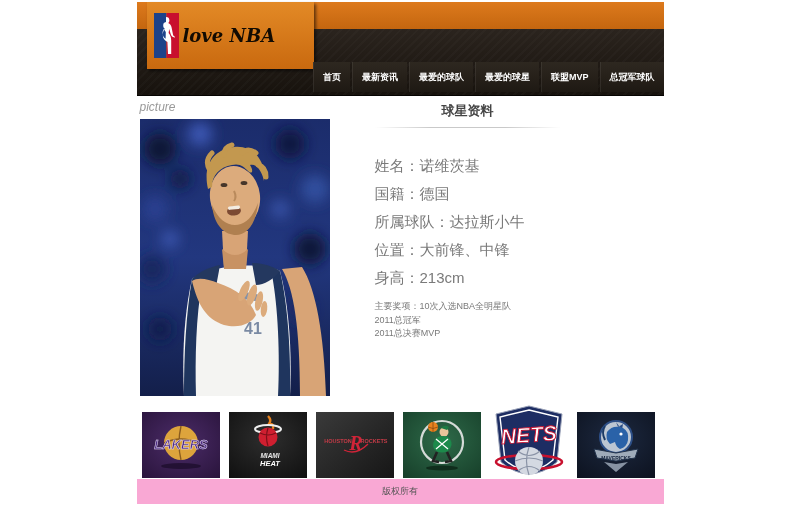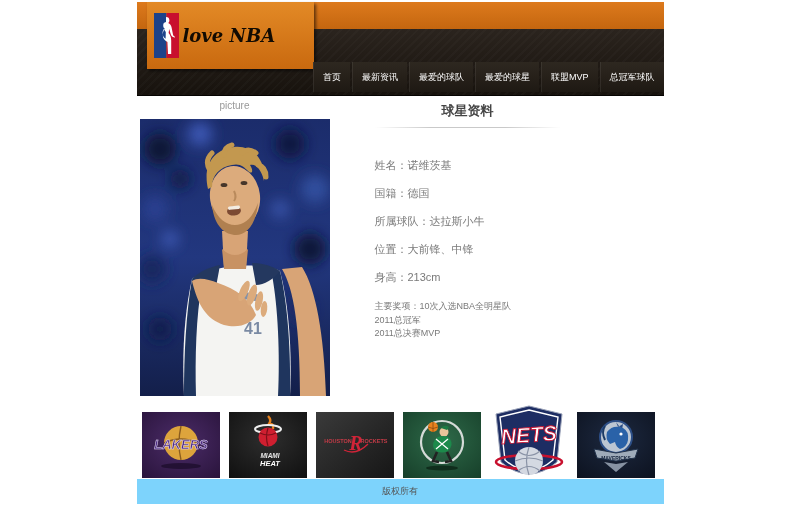--- a/index.html
+++ b/index.html
@@ -26,47 +26,47 @@
   .nba-mark { width:25px; height:45px; display:block; }
   .logo-text {
     font-family:"DejaVu Serif",serif; font-style:italic; font-weight:bold;
     font-size:18px; color:#120b02; margin-left:4px; letter-spacing:0px; white-space:nowrap;
   }
   .main-nav { position:absolute; right:0; bottom:4px; display:flex; }
   .nav-item {
     height:30px; line-height:30px; padding:0 9px; margin-left:2px;
     background:linear-gradient(#2e2820,#1e1913);
     border-left:1px solid rgba(255,255,255,0.07);
-    color:#ffffff; font-size:9px; font-weight:normal; cursor:pointer; white-space:nowrap;
+    color:#ffffff; font-size:9px; font-weight:bold; cursor:pointer; white-space:nowrap;
   }
 
   
   .main-area { position:relative; height:316px; }
-  .pic-caption { position:absolute; left:3px; top:4px; width:190px; text-align:center;
-    font-size:10px; color:#999; }
+  .pic-caption { position:absolute; left:3px; top:4px; width:190px; text-align:left;
+    font-size:12px; color:#999;font-style:italic; }
   .player-photo { position:absolute; left:3px; top:23px; width:190px; height:277px; display:block; }
 
   .profile { position:absolute; left:238px; top:6px; width:200px; }
   .profile-title { width:186px; text-align:center; font-size:13px; font-weight:bold; color:#444; }
   .profile-divider { width:186px; height:1px; margin-top:7px;
     background:linear-gradient(to right, rgba(204,204,204,0), #c9c9c9 30%, #c9c9c9 70%, rgba(204,204,204,0)); }
-  .field { font-size:11px; color:#7a7a7a; line-height:13px; margin-bottom:15px; white-space:nowrap; }
+  .field { font-size:15px; color:#7a7a7a; line-height:13px; margin-bottom:15px; white-space:nowrap; }
   .field:first-of-type { margin-top:31px; }
   .awards { margin-top:16px; }
   .award-line { font-size:9px; color:#7a7a7a; line-height:13.5px; white-space:nowrap; }
 
   
   .team-strip { display:flex; height:66px; padding-left:3px;justify-content:flex-end; }
   .thumb { width:78px; height:66px; margin-right:9px; position:relative; cursor:pointer; }
   .thumb svg { display:block; }
   .thumb-nets { background:#ffffff; }
   .nets-svg { position:absolute; left:2px; top:-8px; }
 
   
-  .site-footer { height:25px; margin-top:1px; background:#7dd3fc;
+  .site-footer { height:25px; margin-top:1px; background:#f9a8d4;
     text-align:center; line-height:25px; font-size:9px; color:#555; }
   .bottom-space { height:4px; }
 </style>
 </head>
 <body>
 
 <div class="wrapper">
 
   <div class="site-header">
     <div class="orange-band"></div>

